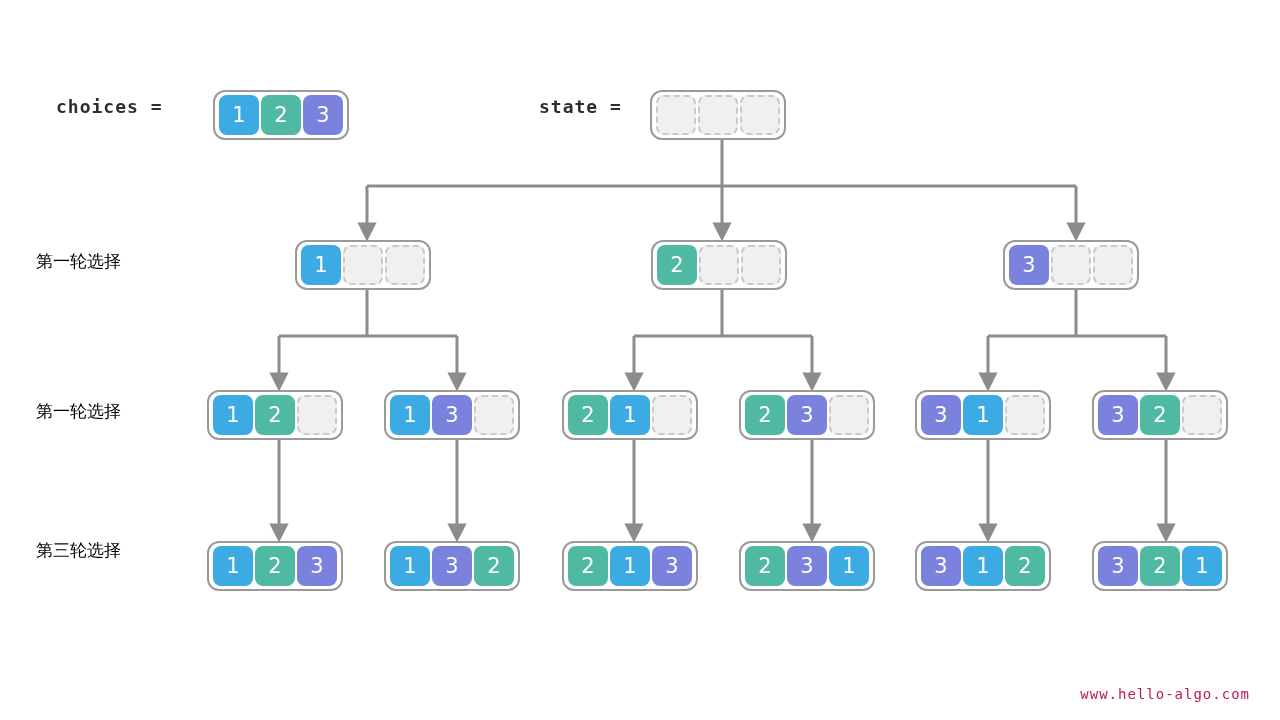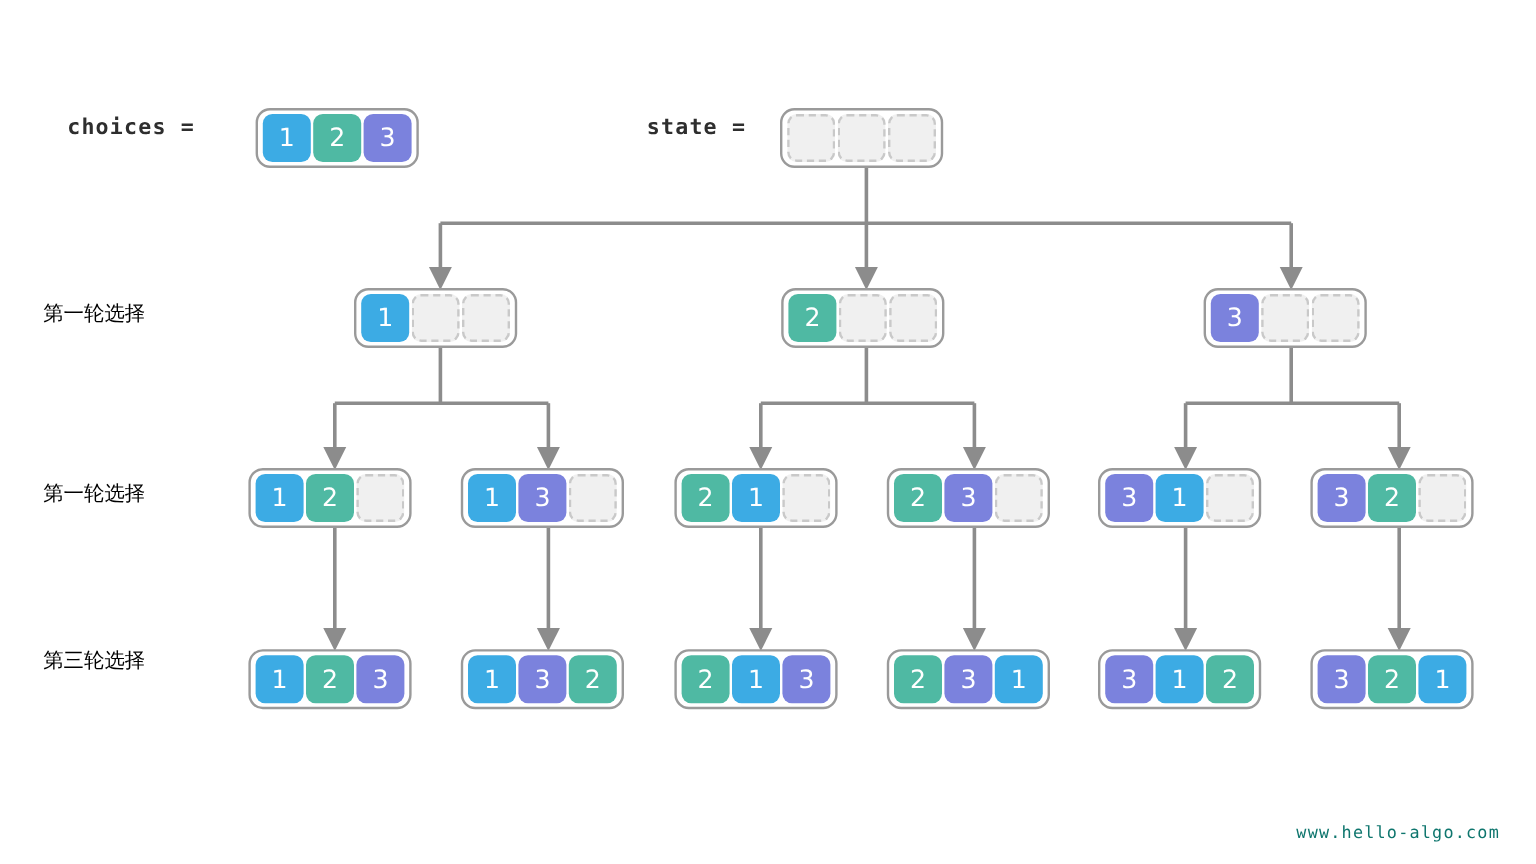--- a/index.html
+++ b/index.html
@@ -49,21 +49,21 @@
     color: #000000;
     white-space: nowrap;
     z-index: 3;
   }
   .watermark {
     position: absolute;
     right: 30px;
     bottom: 18px;
     font-family: "DejaVu Sans Mono", monospace;
     font-size: 14px;
-    color: #0f766e;
+    color: #be185d;
     letter-spacing: 1px;
     white-space: nowrap;
     z-index: 3;
   }
 
   
   .array {
     position: absolute;
     display: flex;
     flex-direction: row;

